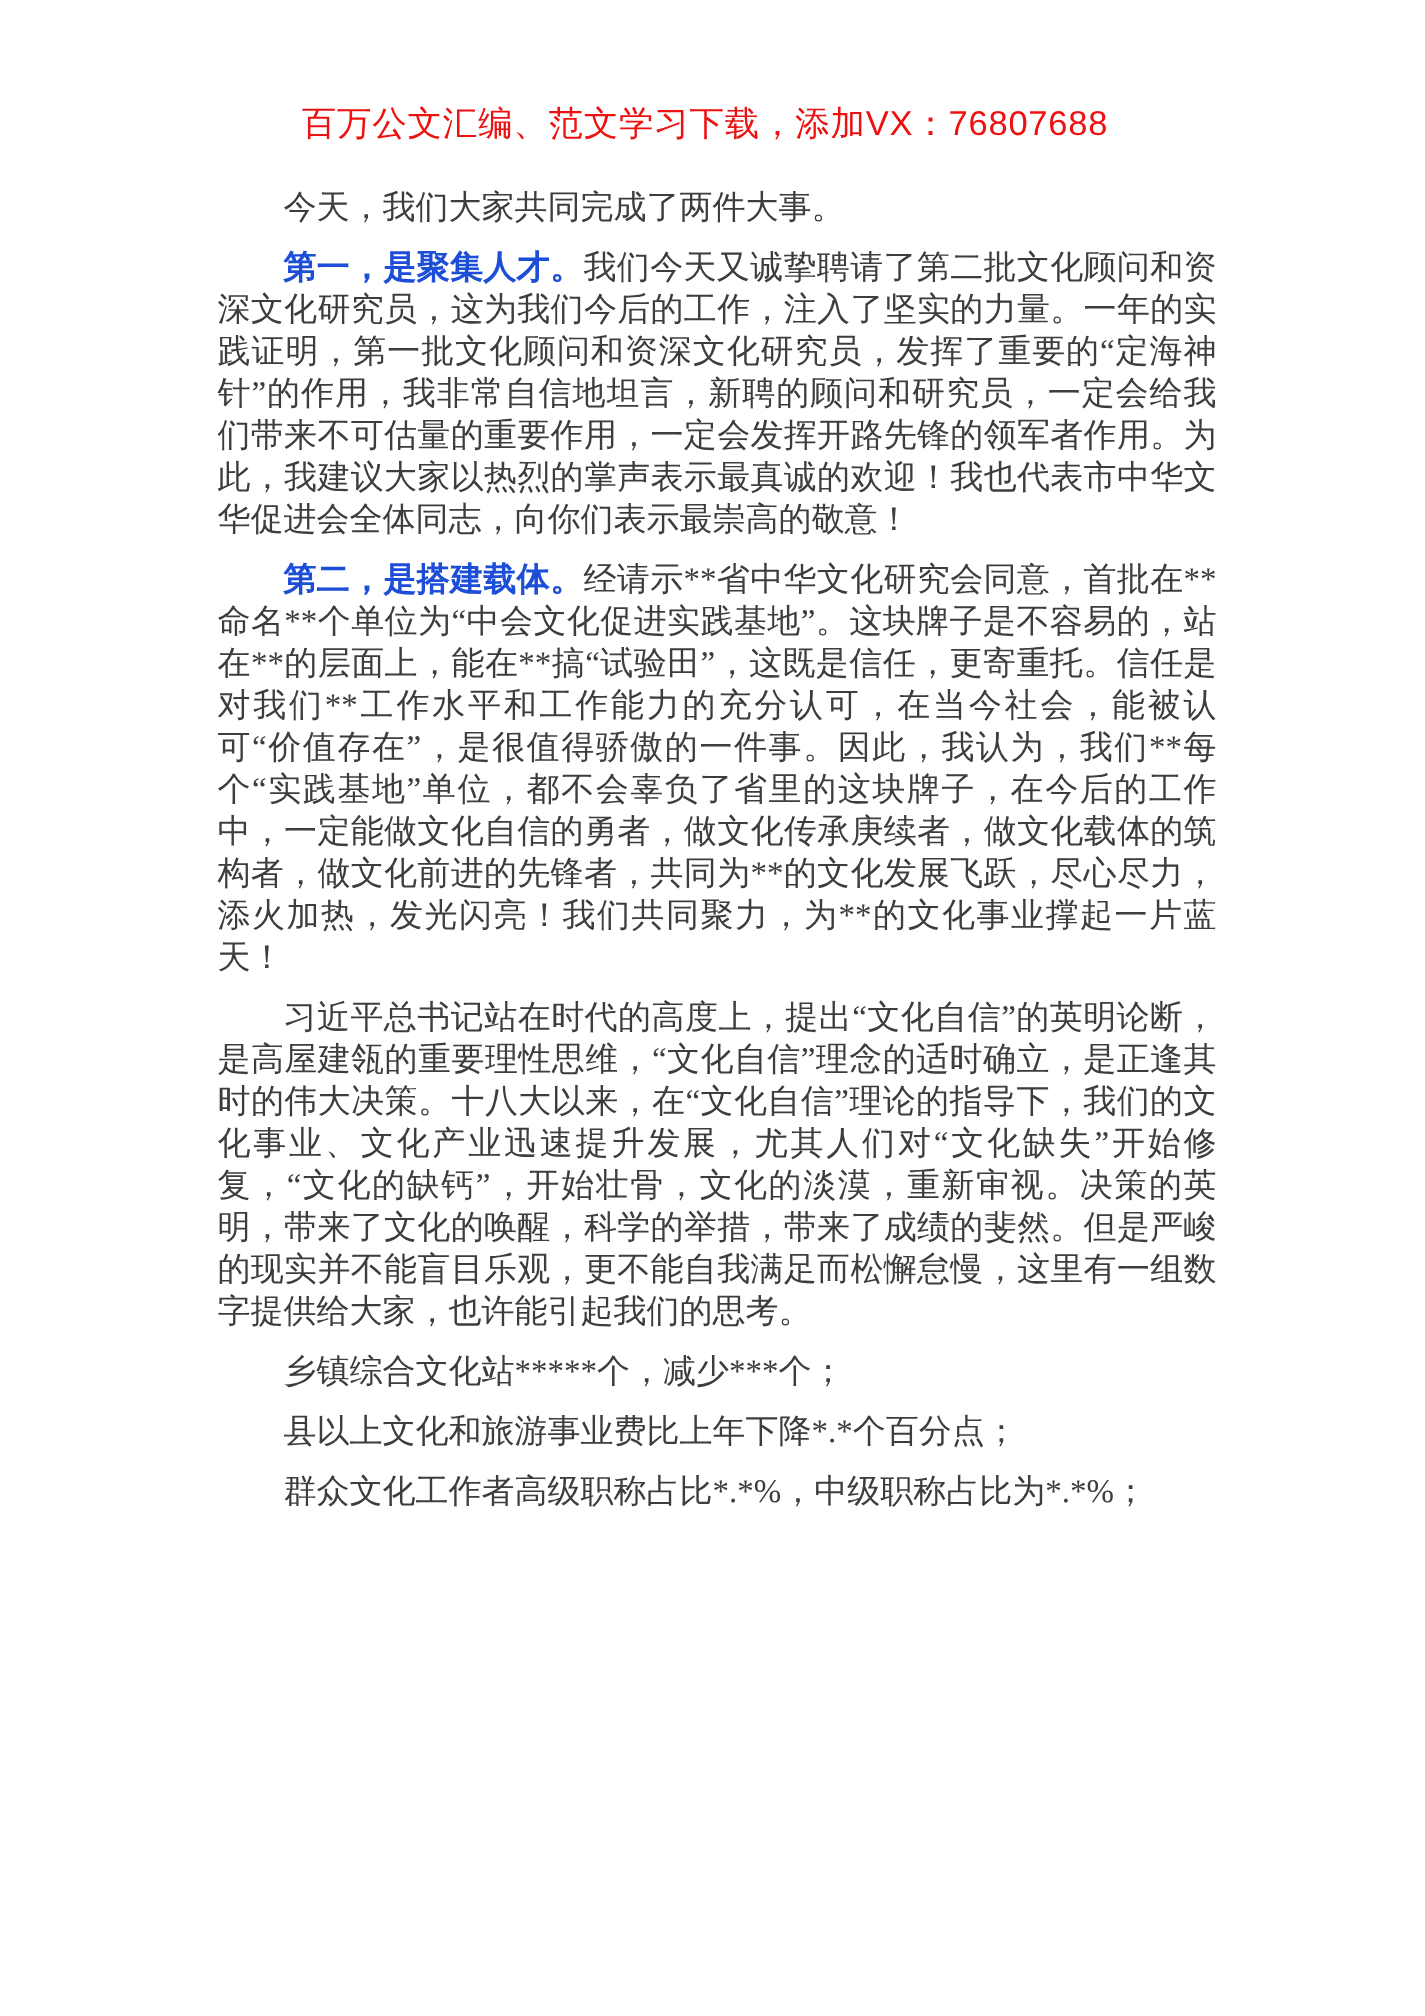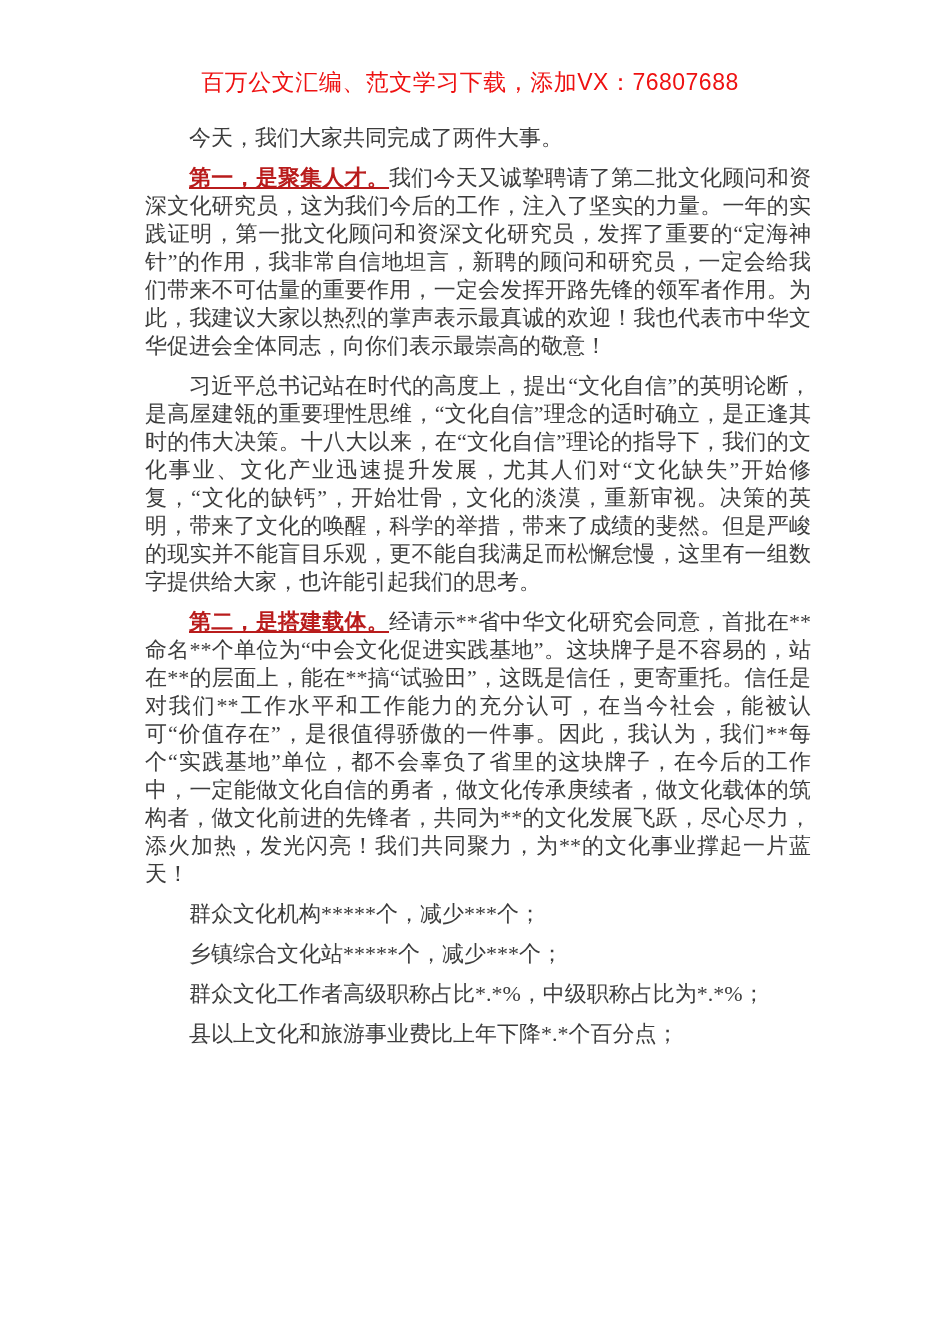--- a/index.html
+++ b/index.html
@@ -36,47 +36,45 @@
     font-size: 22px;
     line-height: 28px;
     text-align: justify;
   }
   .para {
     margin: 0 0 12px 0;
     text-indent: 2em;
   }
   .para .lead {
     font-weight: bold;
-    color: #b91c1c;
-    text-decoration: underline;
+    color: #1d4ed8;
   }
 </style>
 </head>
 <body>
 
 <div class="page">
 
   <div class="promo">百万公文汇编、范文学习下载，添加VX：76807688</div>
 
   <div class="doc">
 
     <p class="para"><strong class="lead"></strong><span>今天，我们大家共同完成了两件大事。</span></p>
 
     <p class="para"><strong class="lead">第一，是聚集人才。</strong><span>我们今天又诚挚聘请了第二批文化顾问和资深文化研究员，这为我们今后的工作，注入了坚实的力量。一年的实践证明，第一批文化顾问和资深文化研究员，发挥了重要的“定海神针”的作用，我非常自信地坦言，新聘的顾问和研究员，一定会给我们带来不可估量的重要作用，一定会发挥开路先锋的领军者作用。为此，我建议大家以热烈的掌声表示最真诚的欢迎！我也代表市中华文华促进会全体同志，向你们表示最崇高的敬意！</span></p>
 
+    <p class="para"><strong class="lead">第二，是搭建载体。</strong><span>经请示**省中华文化研究会同意，首批在**命名**个单位为“中会文化促进实践基地”。这块牌子是不容易的，站在**的层面上，能在**搞“试验田”，这既是信任，更寄重托。信任是对我们**工作水平和工作能力的充分认可，在当今社会，能被认可“价值存在”，是很值得骄傲的一件事。因此，我认为，我们**每个“实践基地”单位，都不会辜负了省里的这块牌子，在今后的工作中，一定能做文化自信的勇者，做文化传承庚续者，做文化载体的筑构者，做文化前进的先锋者，共同为**的文化发展飞跃，尽心尽力，添火加热，发光闪亮！我们共同聚力，为**的文化事业撑起一片蓝天！</span></p>
+
     <p class="para"><strong class="lead"></strong><span>习近平总书记站在时代的高度上，提出“文化自信”的英明论断，是高屋建瓴的重要理性思维，“文化自信”理念的适时确立，是正逢其时的伟大决策。十八大以来，在“文化自信”理论的指导下，我们的文化事业、文化产业迅速提升发展，尤其人们对“文化缺失”开始修复，“文化的缺钙”，开始壮骨，文化的淡漠，重新审视。决策的英明，带来了文化的唤醒，科学的举措，带来了成绩的斐然。但是严峻的现实并不能盲目乐观，更不能自我满足而松懈怠慢，这里有一组数字提供给大家，也许能引起我们的思考。</span></p>
-
-    <p class="para"><strong class="lead">第二，是搭建载体。</strong><span>经请示**省中华文化研究会同意，首批在**命名**个单位为“中会文化促进实践基地”。这块牌子是不容易的，站在**的层面上，能在**搞“试验田”，这既是信任，更寄重托。信任是对我们**工作水平和工作能力的充分认可，在当今社会，能被认可“价值存在”，是很值得骄傲的一件事。因此，我认为，我们**每个“实践基地”单位，都不会辜负了省里的这块牌子，在今后的工作中，一定能做文化自信的勇者，做文化传承庚续者，做文化载体的筑构者，做文化前进的先锋者，共同为**的文化发展飞跃，尽心尽力，添火加热，发光闪亮！我们共同聚力，为**的文化事业撑起一片蓝天！</span></p>
 
 
 
 
 
-    <p class="para"><strong class="lead"></strong><span>群众文化机构*****个，减少***个；</span></p>
 
     <p class="para"><strong class="lead"></strong><span>乡镇综合文化站*****个，减少***个；</span></p>
 
+    <p class="para"><strong class="lead"></strong><span>县以上文化和旅游事业费比上年下降*.*个百分点；</span></p>
+
     <p class="para"><strong class="lead"></strong><span>群众文化工作者高级职称占比*.*%，中级职称占比为*.*%；</span></p>
-
-    <p class="para"><strong class="lead"></strong><span>县以上文化和旅游事业费比上年下降*.*个百分点；</span></p>
 
   </div>
 </div>
 
 </body></html>

